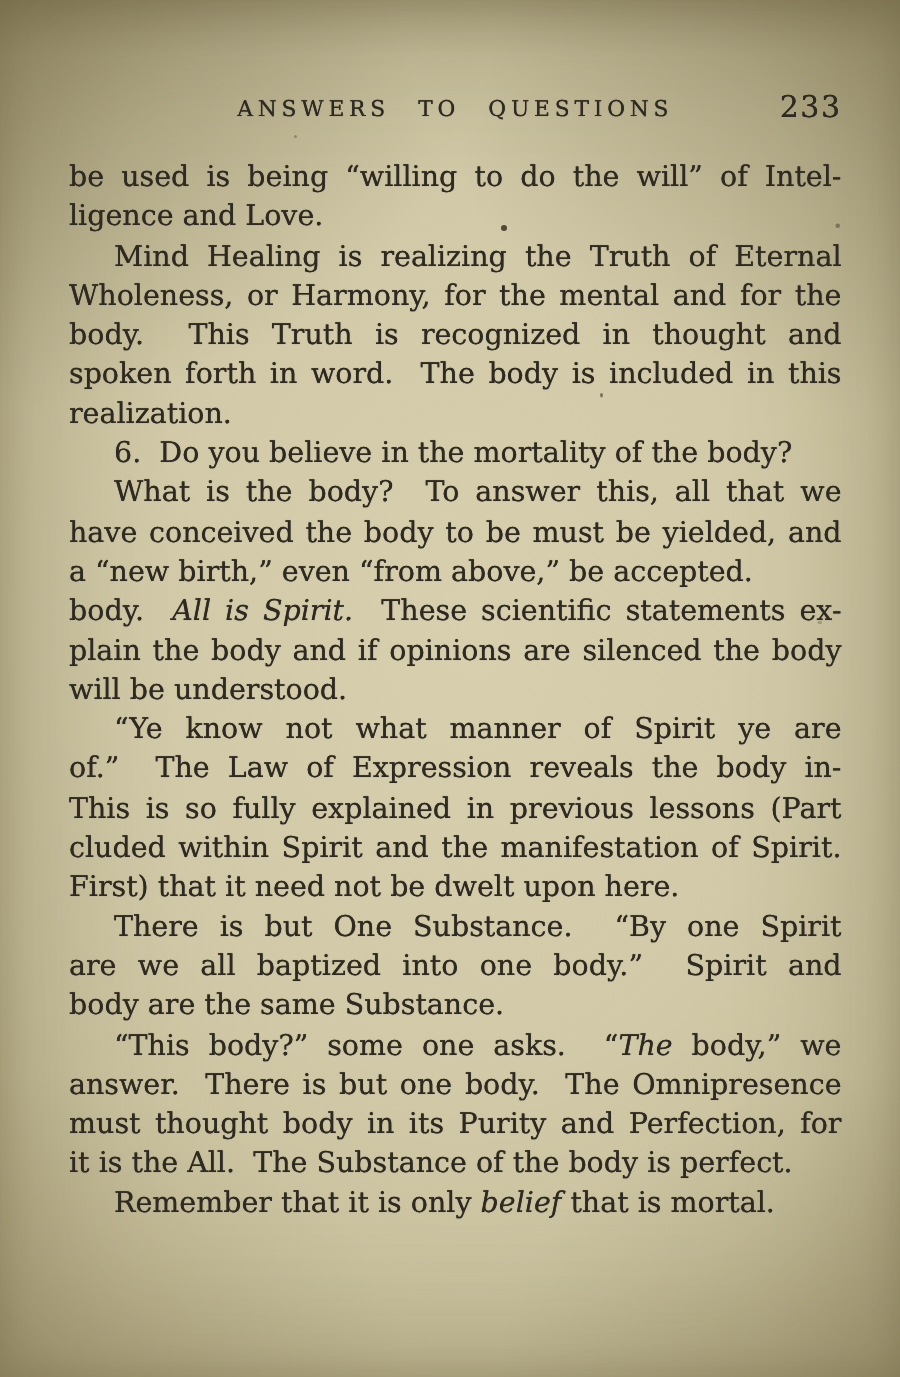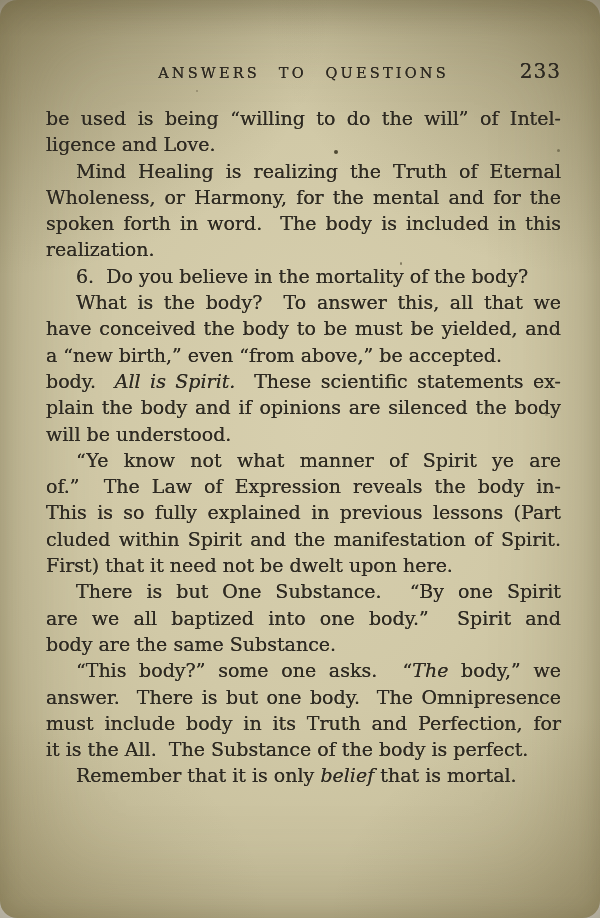--- a/index.html
+++ b/index.html
@@ -8,21 +8,20 @@
     font-family: "DejaVu Serif", serif;
     overflow: hidden;
     position: relative;
   }
   .page {
     position: absolute; inset: 0;
     background:
       radial-gradient(90% 80% at 52% 46%,
         #d7cfae 0%, #d1c9a7 40%, #c9c19e 62%,
         #bcb28c 82%, #aba077 95%, #a1966c 100%);
-    border-radius: 17px;
   }
   
   .vignette {
     position: absolute; inset: 0; pointer-events: none;
     background:
       radial-gradient(55% 30% at 0% 0%, rgba(88,78,46,0.38), rgba(88,78,46,0) 100%),
       radial-gradient(55% 30% at 100% 0%, rgba(88,78,46,0.34), rgba(88,78,46,0) 100%),
       radial-gradient(45% 22% at 100% 100%, rgba(88,78,46,0.20), rgba(88,78,46,0) 100%),
       radial-gradient(45% 22% at 0% 100%, rgba(88,78,46,0.16), rgba(88,78,46,0) 100%),
       linear-gradient(180deg, rgba(88,78,46,0.18) 0%, rgba(88,78,46,0) 4%);
@@ -81,20 +80,21 @@
   </div>
 
   <div class="text-block">
       <div class="para">
         <div class="line just first"><span>be used is being “willing to do the will” of Intel-</span></div>
         <div class="line"><span>ligence and Love.</span></div>
       </div>
       <div class="para indent">
         <div class="line just first"><span>Mind Healing is realizing the Truth of Eternal</span></div>
         <div class="line just"><span>Wholeness, or Harmony, for the mental and for the</span></div>
+        <div class="line just"><span>body.&nbsp; This Truth is recognized in thought and</span></div>
         <div class="line just"><span>spoken forth in word.&nbsp; The body is included in this</span></div>
         <div class="line"><span>realization.</span></div>
       </div>
       <div class="para indent">
         <div class="line first"><span>6.&nbsp; Do you believe in the mortality of the body?</span></div>
       </div>
       <div class="para indent">
         <div class="line just first"><span>What is the body?&nbsp; To answer this, all that we</span></div>
         <div class="line just"><span>have conceived the body to be must be yielded, and</span></div>
         <div class="line"><span>a “new birth,” even “from above,” be accepted.</span></div>
@@ -112,21 +112,21 @@
         <div class="line"><span>First) that it need not be dwelt upon here.</span></div>
       </div>
       <div class="para indent">
         <div class="line just first"><span>There is but One Substance.&nbsp; “By one Spirit</span></div>
         <div class="line just"><span>are we all baptized into one body.”&nbsp; Spirit and</span></div>
         <div class="line"><span>body are the same Substance.</span></div>
       </div>
       <div class="para indent">
         <div class="line just first"><span>“This body?” some one asks.&nbsp; “</span><span class="it">The</span><span> body,” we</span></div>
         <div class="line just"><span>answer.&nbsp; There is but one body.&nbsp; The Omnipresence</span></div>
-        <div class="line just"><span>must include body in its Truth and Perfection, for</span></div>
+        <div class="line just"><span>must thought body in its Purity and Perfection, for</span></div>
         <div class="line"><span>it is the All.&nbsp; The Substance of the body is perfect.</span></div>
       </div>
       <div class="para indent">
         <div class="line first"><span>Remember that it is only </span><span class="it">belief</span><span> that is mortal.</span></div>
       </div>
     </div>
 
   <div class="speck s1"></div>
   <div class="speck s2"></div>
   <div class="speck s3"></div>

